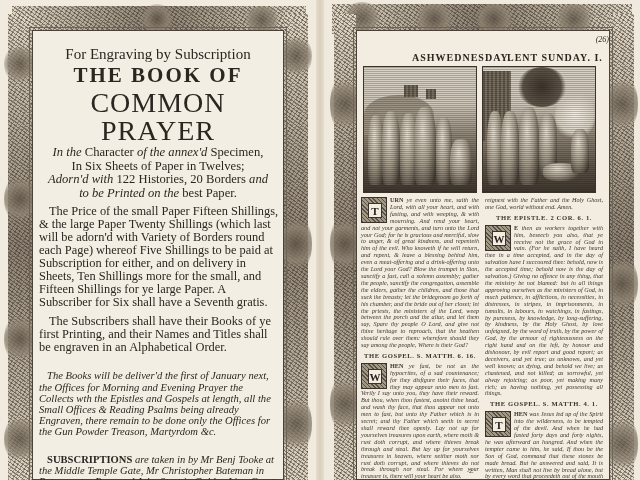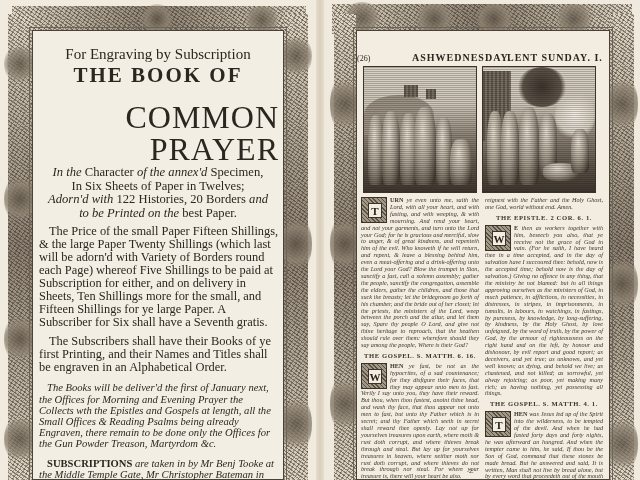--- a/index.html
+++ b/index.html
@@ -28,31 +28,31 @@
   .frame-right-l     { left: 334px; top: 14px; width: 22px; height: 466px; }
   .frame-right-r     { left: 610px; top: 14px; width: 24px; height: 466px; }
 
   
   .left-panel { position: absolute; left: 32px; top: 30px; width: 252px; height: 450px;
     border: 1px solid #4a4238; outline: 1px solid #6e6456; outline-offset: 2px;
     background: #f3eee3; padding: 14px 4px 0 4px; text-align: center; line-height: 1; }
   .l-proposals { font-style: italic; font-size: 21px; letter-spacing: 3px; margin-top: 2px; }
   .l-engr { font-size: 15px; margin-top: 2px; }
   .l-book { font-size: 21px; letter-spacing: 2px; margin-top: 3px; font-weight: bold; }
-  .l-common { font-size: 32px; letter-spacing: 1px; margin-top: 15px; text-align: right; }
+  .l-common { font-size: 28px; letter-spacing: 1px; margin-top: 3px; }
   .l-line { font-size: 12.6px; margin-top: 1px; white-space: nowrap; }
   .l-line i { }
   .l-para { text-align: left; font-size: 12.4px; line-height: 13px; margin-top: 6px; padding: 0 0 0 2px; text-indent: 10px; white-space: normal; }
-  .l-para2 { text-align: left; font-size: 10.6px; line-height: 11.2px; font-style: italic; margin-top: 8px; padding-left: 2px; text-indent: 8px; }
+  .l-para2 { text-align: left; font-size: 10.6px; line-height: 11.2px; font-style: italic; margin-top: 16px; padding-left: 2px; text-indent: 8px; }
   .l-para2 b { font-style: normal; font-weight: bold; }
 
   
   .right-panel { position: absolute; left: 356px; top: 30px; width: 254px; height: 450px;
     border: 1px solid #4a4238; outline: 1px solid #6e6456; outline-offset: 2px; background: #f2ece1; }
-  .page-num { position: absolute; top: 23px; left: 0; width: 100%; text-align: left; font-size: 8px; }
+  .page-num { position: absolute; top: 4px; left: 0; width: 100%; text-align: right; font-size: 8px; font-style: italic; }
   .plate-title { position: absolute; top: 21px; font-size: 10px; letter-spacing: 1px; font-weight: bold; }
   .plate-title.t1 { left: 20px; margin-left: 35px; }
   .plate-title.t2 { left: 150px; }
 
   .plate { position: absolute; top: 35px; width: 114px; height: 127px; border: 1px solid #3a332b; overflow: hidden;
     background: linear-gradient(180deg, #d8d2c7 0%, #cdc6b9 30%, #8d8476 55%, #5b5247 80%, #3d362e 100%); }
   .plate.p1 { left: 6px; }
   .plate.p2 { left: 125px; }
   .plate .hatch { position:absolute; inset:0; background: repeating-linear-gradient(0deg, rgba(30,25,20,.25) 0 1px, transparent 1px 2px); }
   .fig { position:absolute; border-radius: 40% 40% 20% 20%; background: radial-gradient(ellipse at 40% 30%, #e8e1d3 0%, #a39a8b 45%, #3a332b 90%); }

